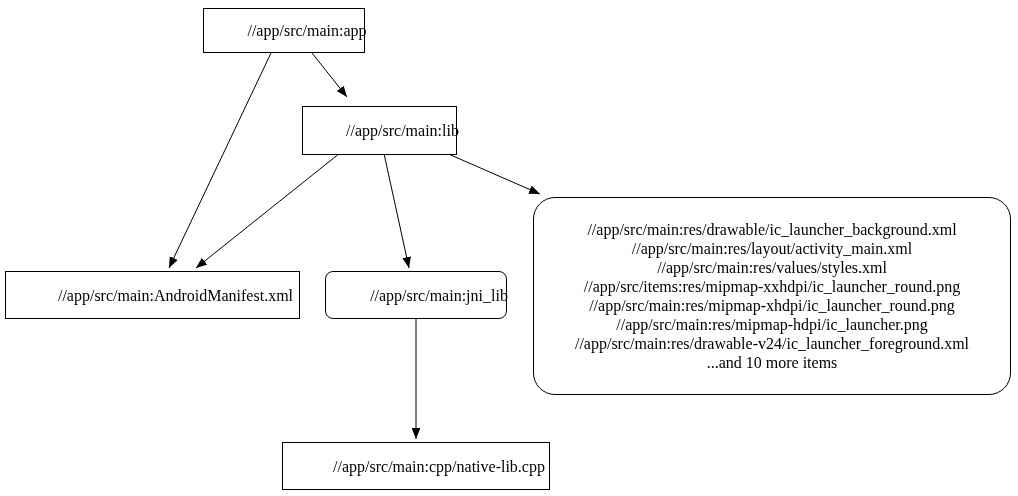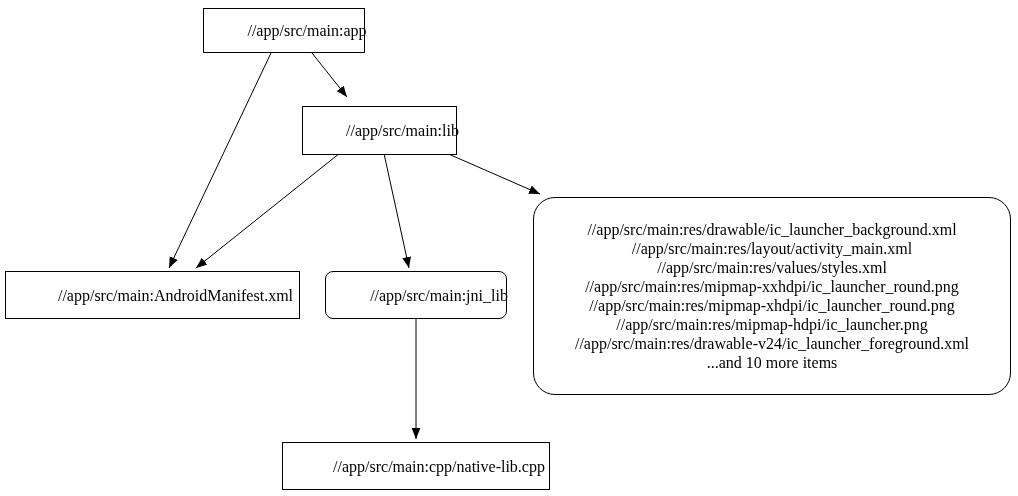--- a/index.html
+++ b/index.html
@@ -85,21 +85,21 @@
   </div>
 
   <div class="node" id="node-jni-lib">
     <span>//app/src/main:jni_lib</span>
   </div>
 
   <div class="node multiline" id="node-res">
     <span class="res-line">//app/src/main:res/drawable/ic_launcher_background.xml</span>
     <span class="res-line">//app/src/main:res/layout/activity_main.xml</span>
     <span class="res-line">//app/src/main:res/values/styles.xml</span>
-    <span class="res-line">//app/src/main:res/mipmap-xxhdpi/ic_launcher_round.png</span>
+    <span class="res-line">//app/src/items:res/mipmap-xxhdpi/ic_launcher_round.png</span>
     <span class="res-line">//app/src/main:res/mipmap-xhdpi/ic_launcher_round.png</span>
     <span class="res-line">//app/src/main:res/mipmap-hdpi/ic_launcher.png</span>
     <span class="res-line">//app/src/main:res/drawable-v24/ic_launcher_foreground.xml</span>
     <span class="res-line">...and 10 more items</span>
   </div>
 
   <div class="node" id="node-cpp">
     <span>//app/src/main:cpp/native-lib.cpp</span>
   </div>
 

